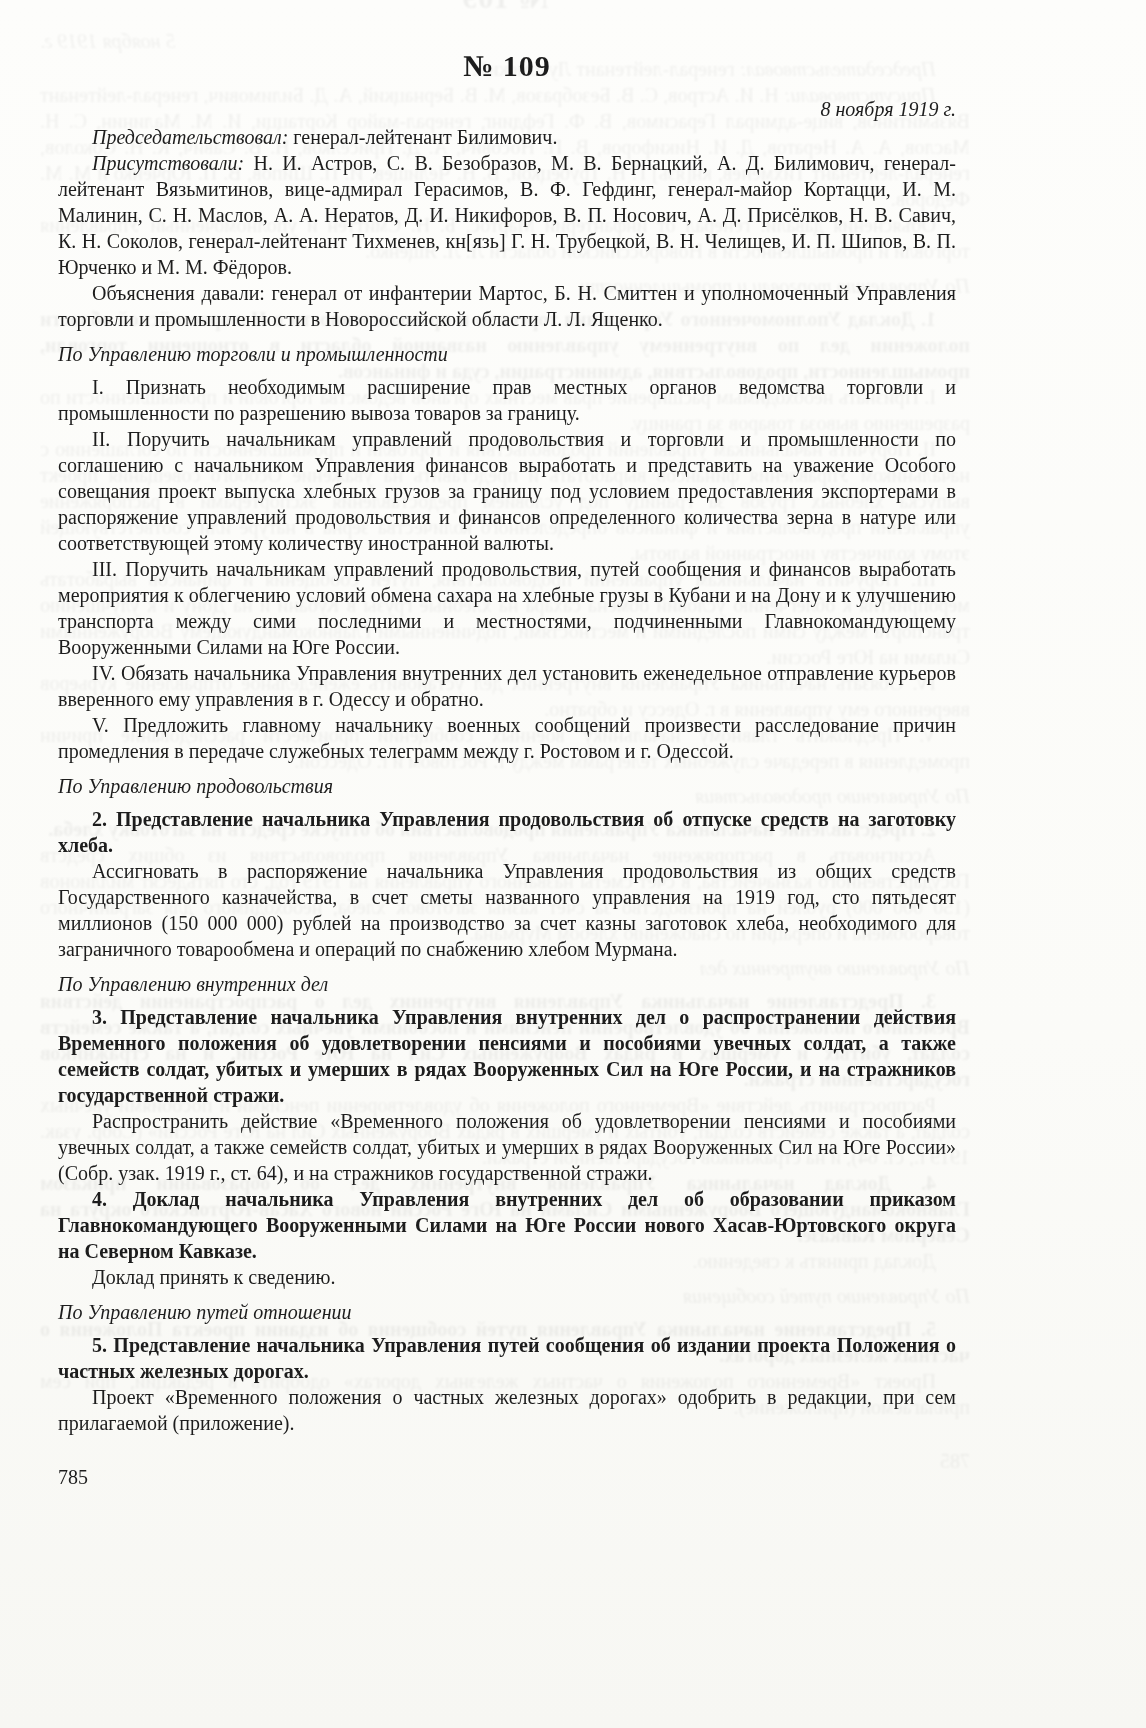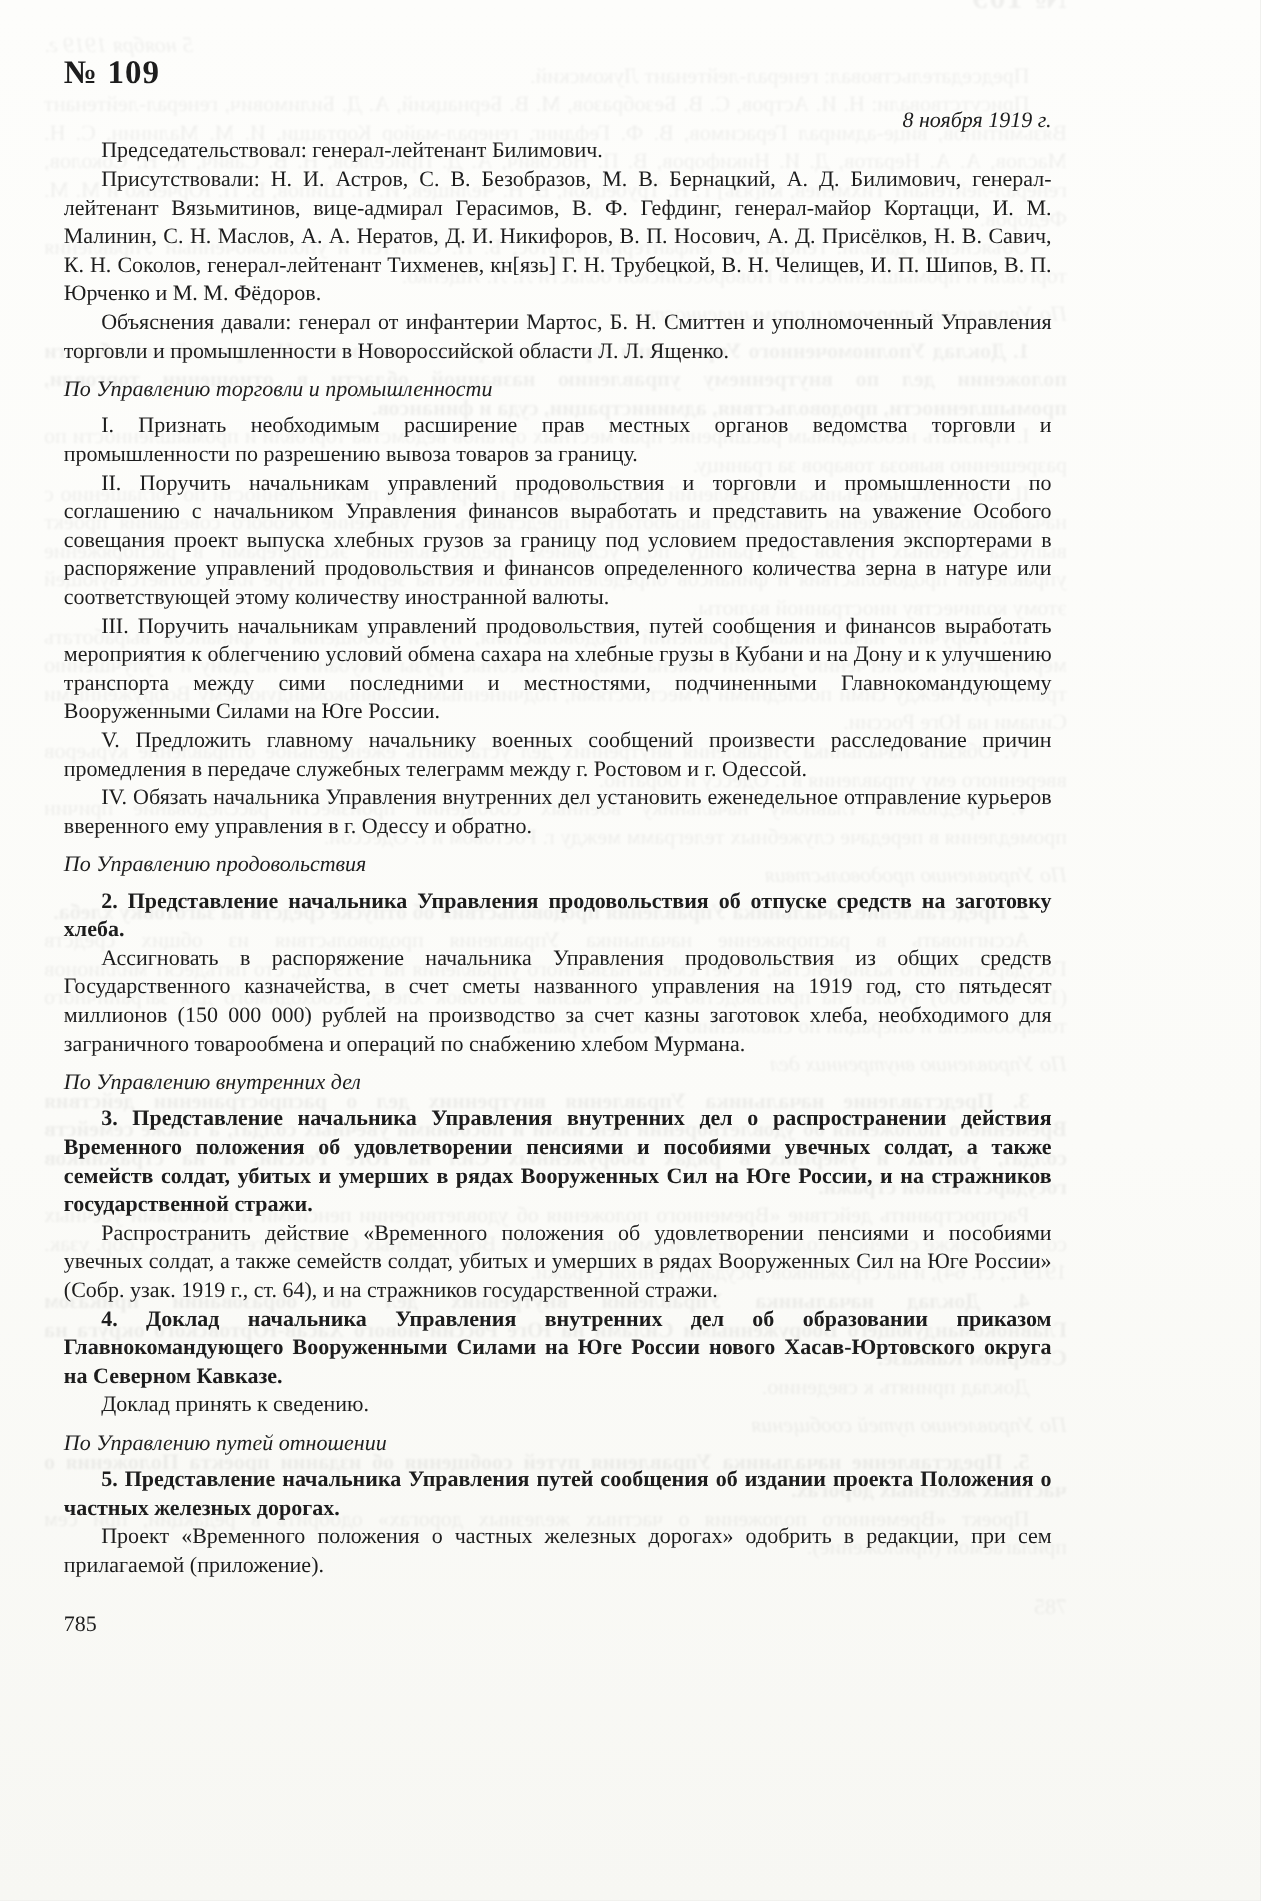--- a/index.html
+++ b/index.html
@@ -39,40 +39,41 @@
 
   .content {
     position: relative;
     z-index: 2;
     padding: 48px 190px 0 58px;
     font-size: 20px;
     line-height: 26px;
   }
 
   .doc-number {
-    text-align: left;
+    text-align: center;
     font-size: 30px;
     font-weight: bold;
     line-height: 36px;
     letter-spacing: 1px;
     margin-bottom: 12px;
   }
 
   .doc-date {
     text-align: right;
     font-style: italic;
     margin-bottom: 2px;
   }
 
   .para {
     text-indent: 34px;
     text-align: justify;
   }
 
   .para .lead-label {
+    font-style: italic;
   }
 
   .bold { font-weight: bold; }
 
   .section-heading {
     text-align: left;
     font-style: italic;
     font-weight: normal;
     font-size: 20px;
     line-height: 26px;
@@ -137,22 +138,22 @@
     <p class="para"><span class="lead-label">Председательствовал:</span><span> генерал-лейтенант Билимович.</span></p>
 
     <p class="para"><span class="lead-label">Присутствовали:</span><span> Н. И. Астров, С. В. Безобразов, М. В. Бернацкий, А. Д. Билимович, генерал-лейтенант Вязьмитинов, вице-адмирал Герасимов, В. Ф. Гефдинг, генерал-майор Кортацци, И. М. Малинин, С. Н. Маслов, А. А. Нератов, Д. И. Никифоров, В. П. Носович, А. Д. Присёлков, Н. В. Савич, К. Н. Соколов, генерал-лейтенант Тихменев, кн[язь] Г. Н. Трубецкой, В. Н. Челищев, И. П. Шипов, В. П. Юрченко и М. М. Фёдоров.</span></p>
 
     <p class="para">Объяснения давали: генерал от инфантерии Мартос, Б. Н. Смиттен и уполномоченный Управления торговли и промышленности в Новороссийской области Л. Л. Ященко.</p>
 
     <h3 class="section-heading">По Управлению торговли и промышленности</h3>
     <p class="para">I. Признать необходимым расширение прав местных органов ведомства торговли и промышленности по разрешению вывоза товаров за границу.</p>
     <p class="para">II. Поручить начальникам управлений продовольствия и торговли и промышленности по соглашению с начальником Управления финансов выработать и представить на уважение Особого совещания проект выпуска хлебных грузов за границу под условием предоставления экспортерами в распоряжение управлений продовольствия и финансов определенного количества зерна в натуре или соответствующей этому количеству иностранной валюты.</p>
     <p class="para">III. Поручить начальникам управлений продовольствия, путей сообщения и финансов выработать мероприятия к облегчению условий обмена сахара на хлебные грузы в Кубани и на Дону и к улучшению транспорта между сими последними и местностями, подчиненными Главнокомандующему Вооруженными Силами на Юге России.</p>
+    <p class="para">IV. Обязать начальника Управления внутренних дел установить еженедельное отправление курьеров вверенного ему управления в г. Одессу и обратно.</p>
     <p class="para">V. Предложить главному начальнику военных сообщений произвести расследование причин промедления в передаче служебных телеграмм между г. Ростовом и г. Одессой.</p>
-    <p class="para">IV. Обязать начальника Управления внутренних дел установить еженедельное отправление курьеров вверенного ему управления в г. Одессу и обратно.</p>
 
     <h3 class="section-heading">По Управлению продовольствия</h3>
     <p class="para bold">2. Представление начальника Управления продовольствия об отпуске средств на заготовку хлеба.</p>
     <p class="para">Ассигновать в распоряжение начальника Управления продовольствия из общих средств Государственного казначейства, в счет сметы названного управления на 1919 год, сто пятьдесят миллионов (150 000 000) рублей на производство за счет казны заготовок хлеба, необходимого для заграничного товарообмена и операций по снабжению хлебом Мурмана.</p>
 
     <h3 class="section-heading">По Управлению внутренних дел</h3>
     <p class="para bold">3. Представление начальника Управления внутренних дел о распространении действия Временного положения об удовлетворении пенсиями и пособиями увечных солдат, а также семейств солдат, убитых и умерших в рядах Вооруженных Сил на Юге России, и на стражников государственной стражи.</p>
     <p class="para">Распространить действие «Временного положения об удовлетворении пенсиями и пособиями увечных солдат, а также семейств солдат, убитых и умерших в рядах Вооруженных Сил на Юге России» (Собр. узак. 1919 г., ст. 64), и на стражников государственной стражи.</p>
     <p class="para bold">4. Доклад начальника Управления внутренних дел об образовании приказом Главнокомандующего Вооруженными Силами на Юге России нового Хасав-Юртовского округа на Северном Кавказе.</p>
     <p class="para">Доклад принять к сведению.</p>

